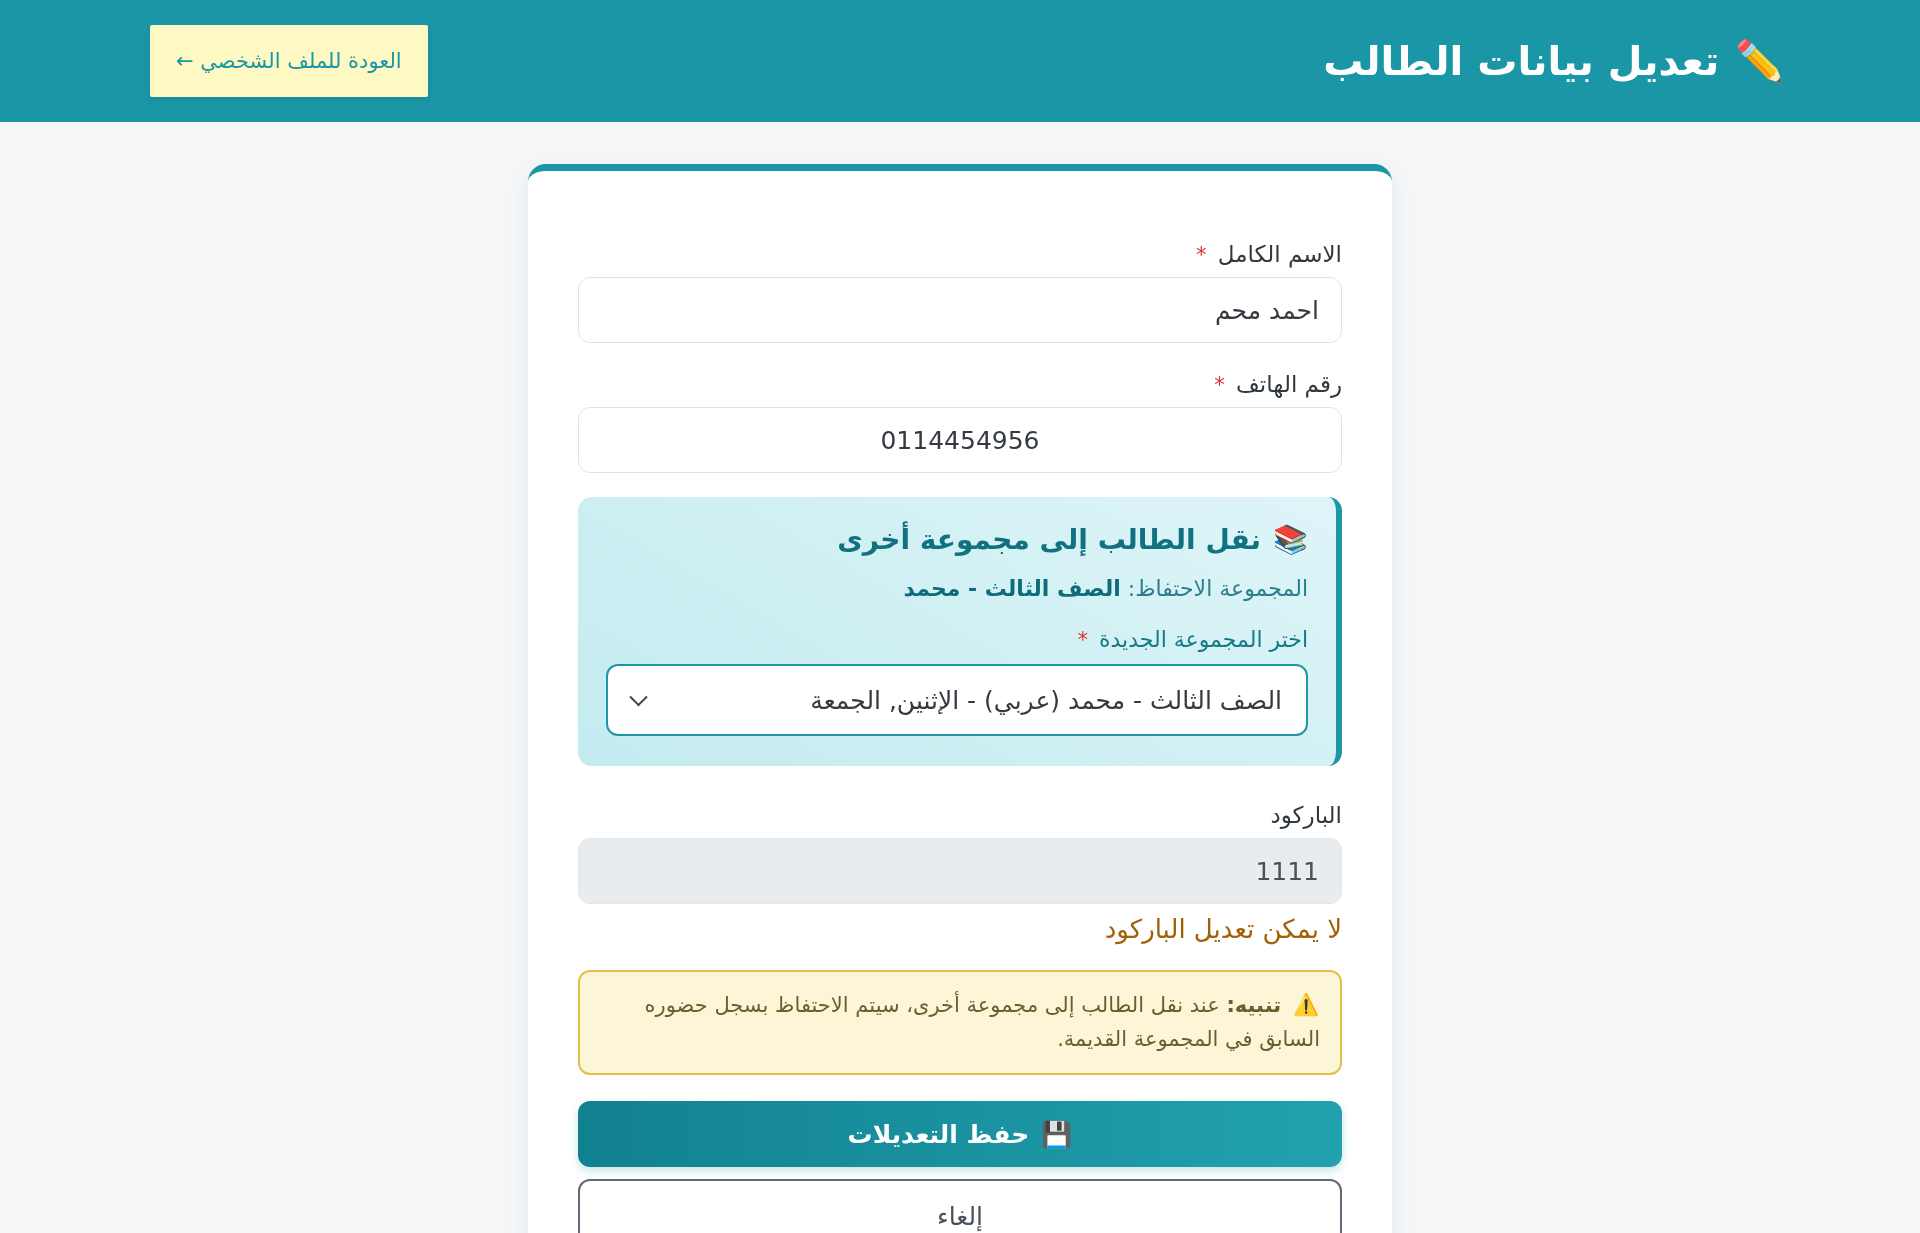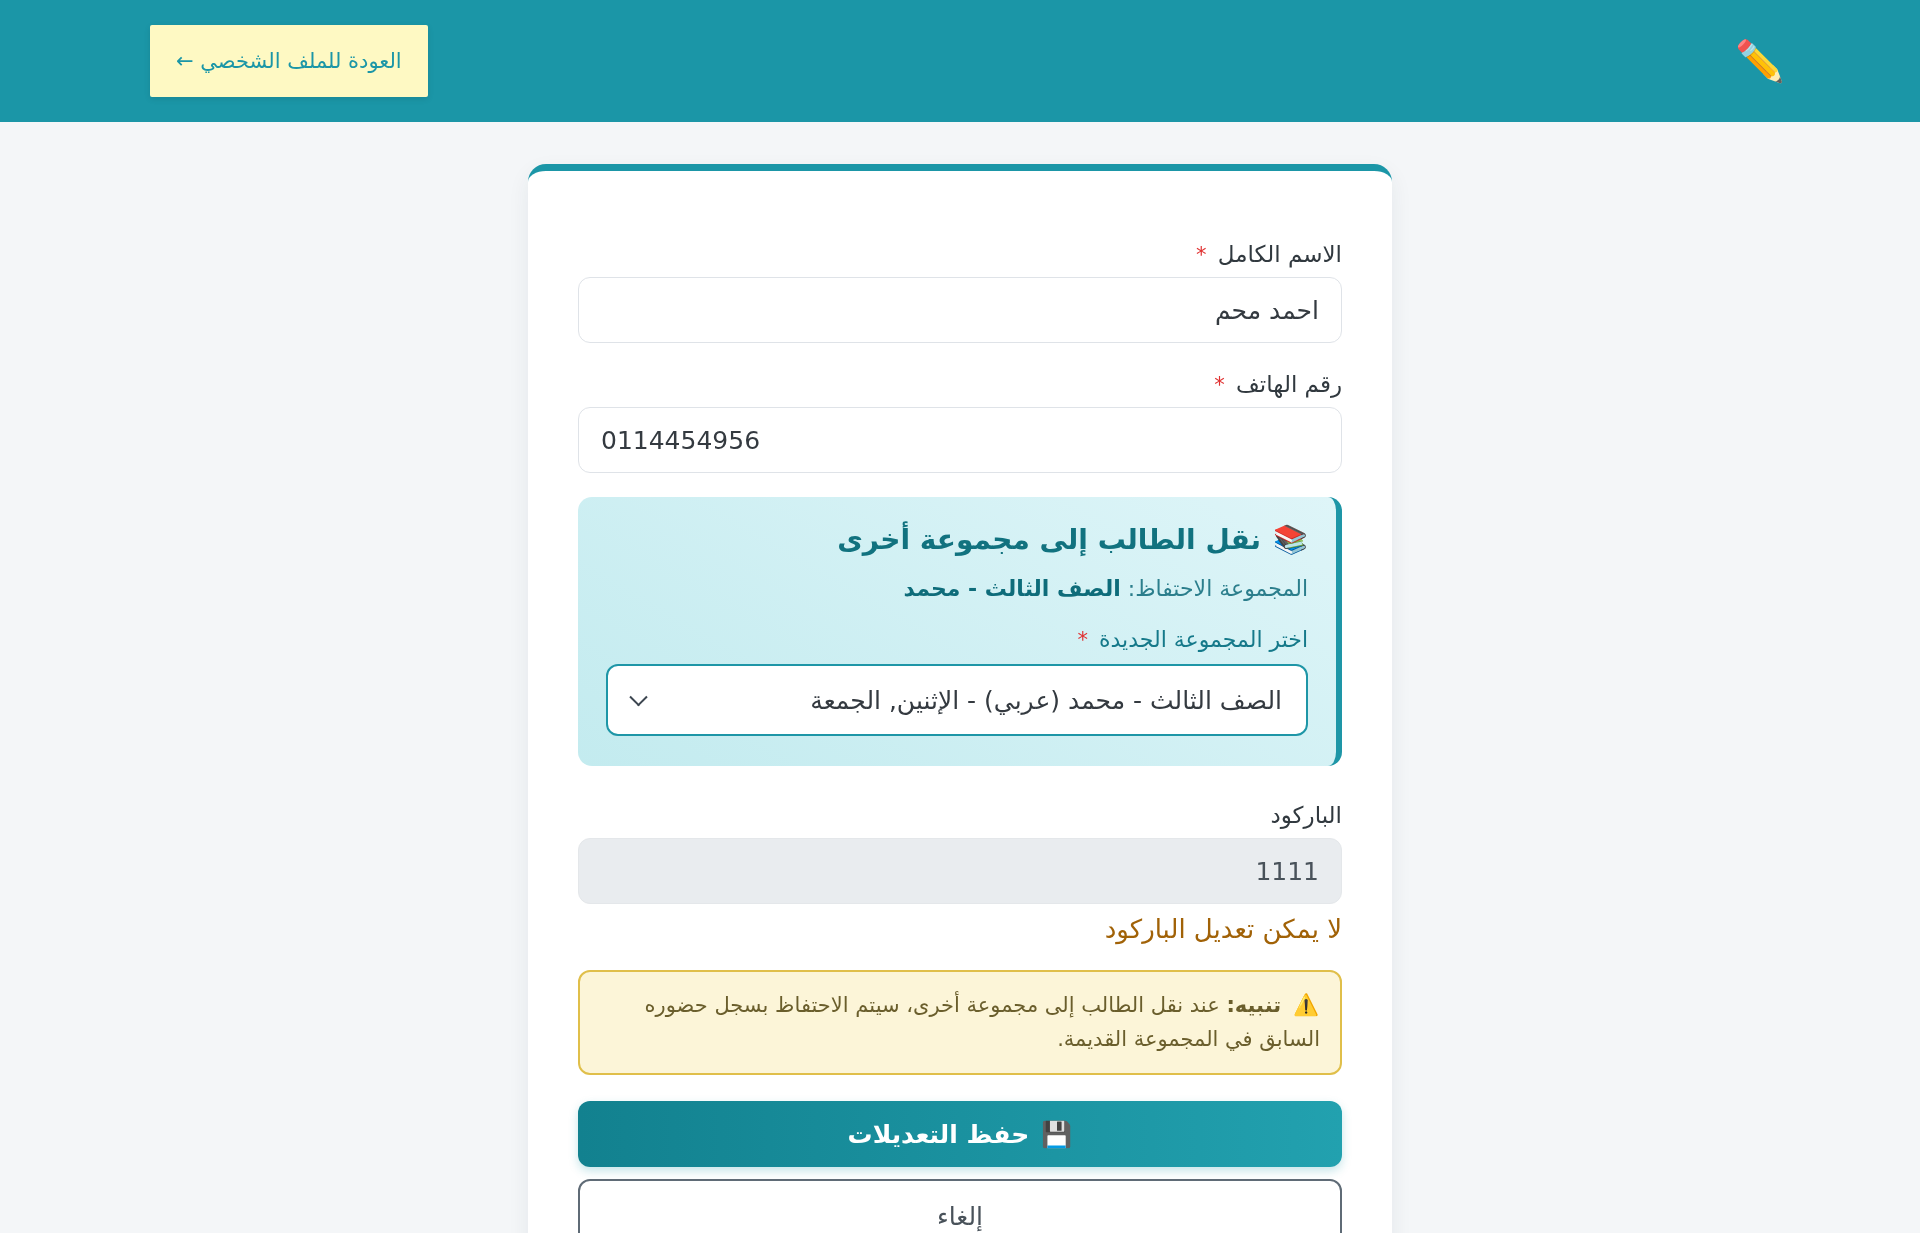--- a/index.html
+++ b/index.html
@@ -65,21 +65,21 @@
     width: 100%;
     height: 66px;
     border: 1px solid #dfe3e8;
     border-radius: 12px;
     padding: 0 22px;
     font-size: 25px;
     color: #343a40;
     background: #ffffff;
     font-family: "DejaVu Sans", sans-serif;
   }
-  .text-input.ltr { direction: ltr; text-align: left; }
+  .text-input.ltr { direction: ltr; text-align: center; }
   .text-input:disabled { background: #e9ecef; color: #49525a; border-color: #e4e7ea; }
   .helper-text {
     font-size: 26px;
     color: #a16207;
     margin-top: 10px;
   }
   
   .transfer-box {
     background: linear-gradient(210deg, #def5f8 0%, #c3ebef 100%);
     border-left: none;
@@ -172,20 +172,21 @@
     font-family: "DejaVu Sans", sans-serif;
     cursor: pointer;
   }
 </style>
 </head>
 <body>
 
 <header class="header">
   <div class="page-title">
     <span class="emoji">✏️</span>
+    <span>تعديل بيانات الطالب</span>
   </div>
   <button class="back-btn">← العودة للملف الشخصي</button>
 </header>
 
 <main class="card">
 
   <div class="field">
     <label class="field-label">
       <span>الاسم الكامل</span>
       <span class="req">*</span>

